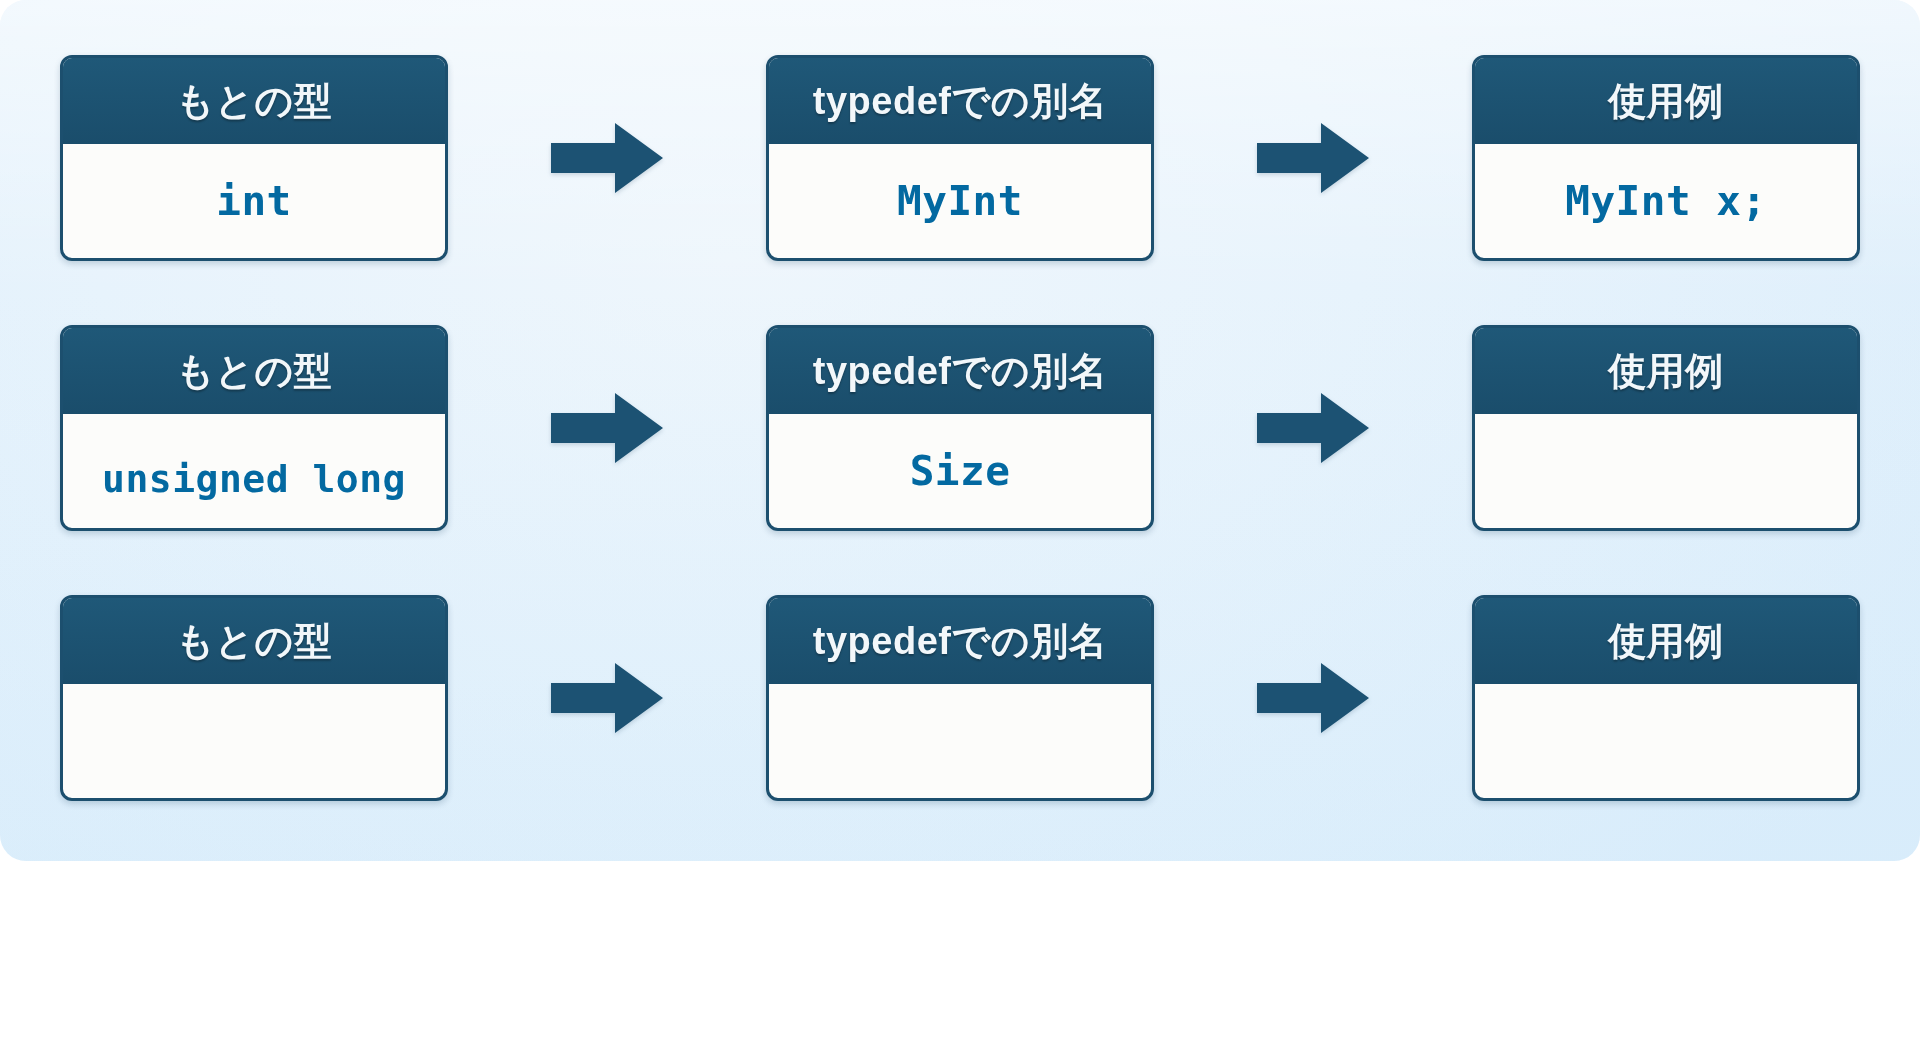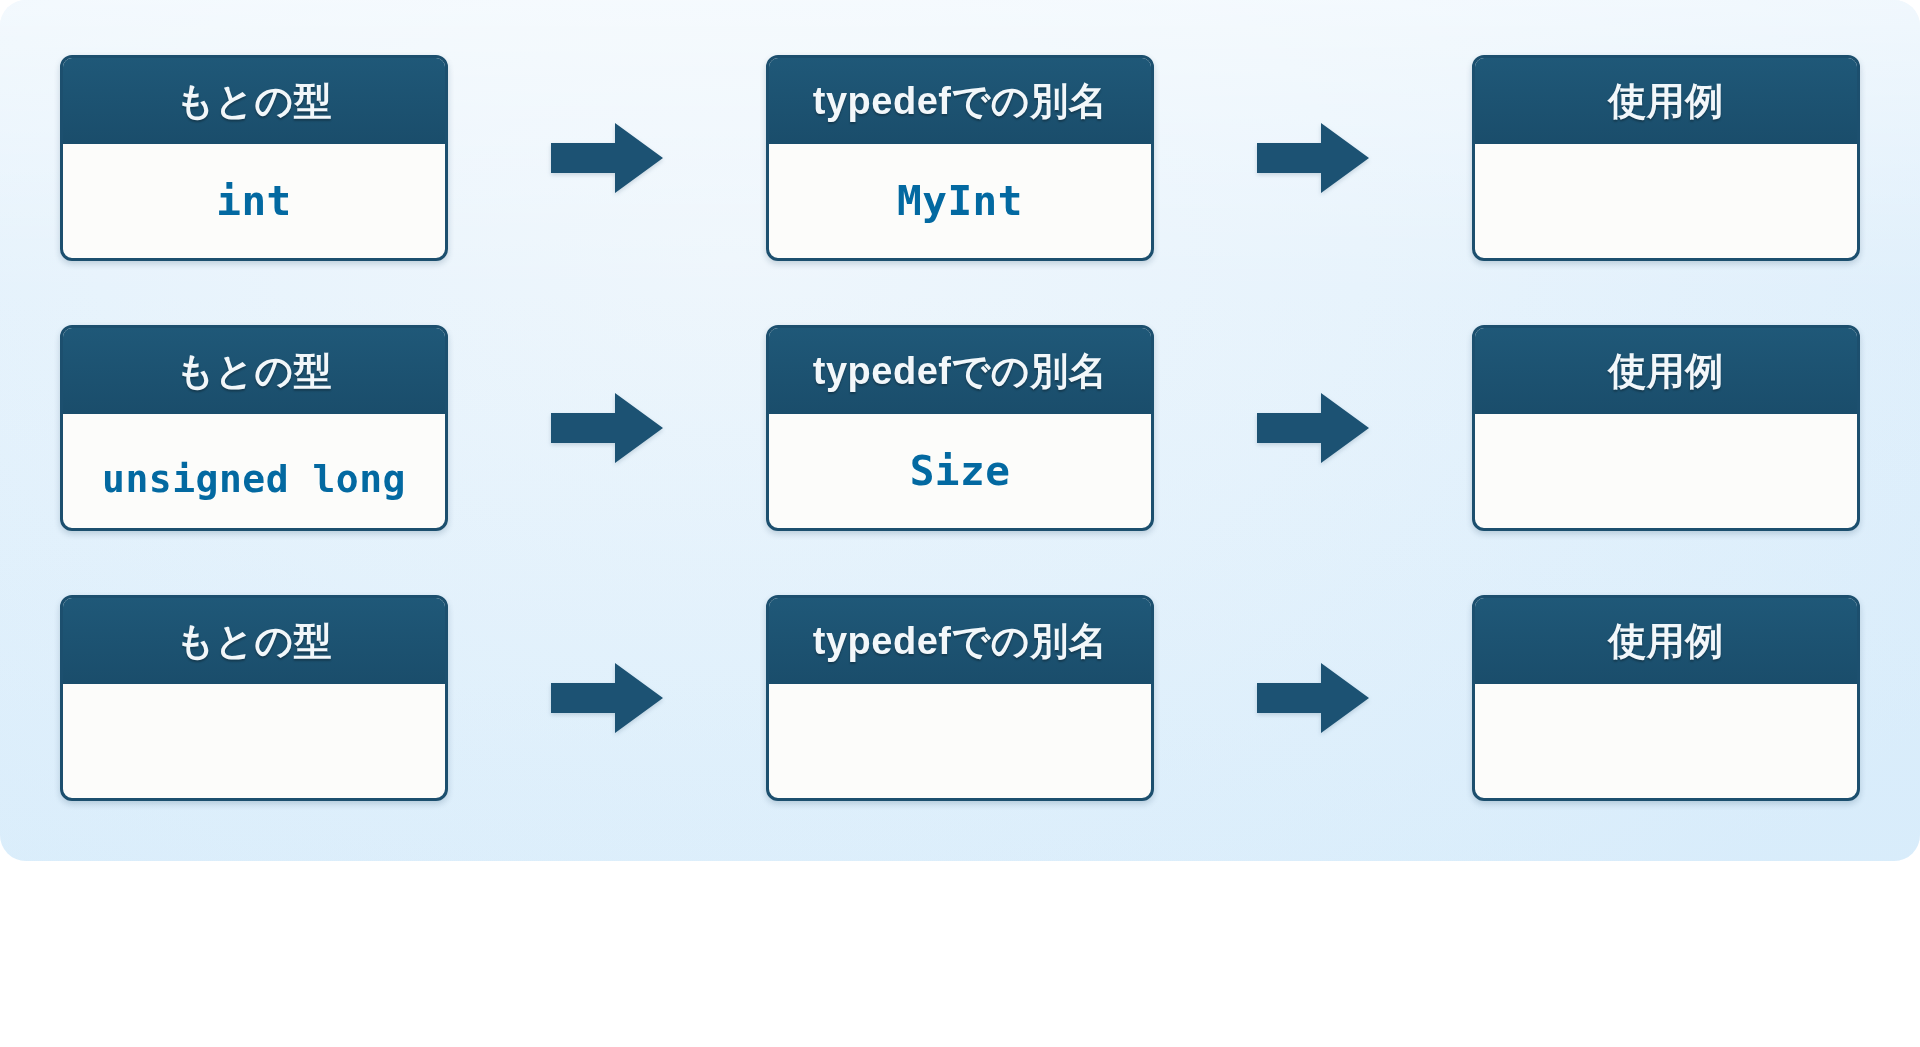--- a/index.html
+++ b/index.html
@@ -139,20 +139,21 @@
       </div>
 
       <div class="arrow-cell">
         <svg class="arrow-svg" viewBox="0 0 112 78">
           <polygon points="0,24 64,24 64,4 112,39 64,74 64,54 0,54" fill="#1c5273"></polygon>
         </svg>
       </div>
 
       <div class="card">
         <div class="card-header">使用例</div>
+        <div class="card-body">MyInt x;</div>
       </div>
     </div>
 
     <div class="row">
       <div class="card">
         <div class="card-header">もとの型</div>
         <div class="card-body long">unsigned long</div>
       </div>
 
       <div class="arrow-cell">

